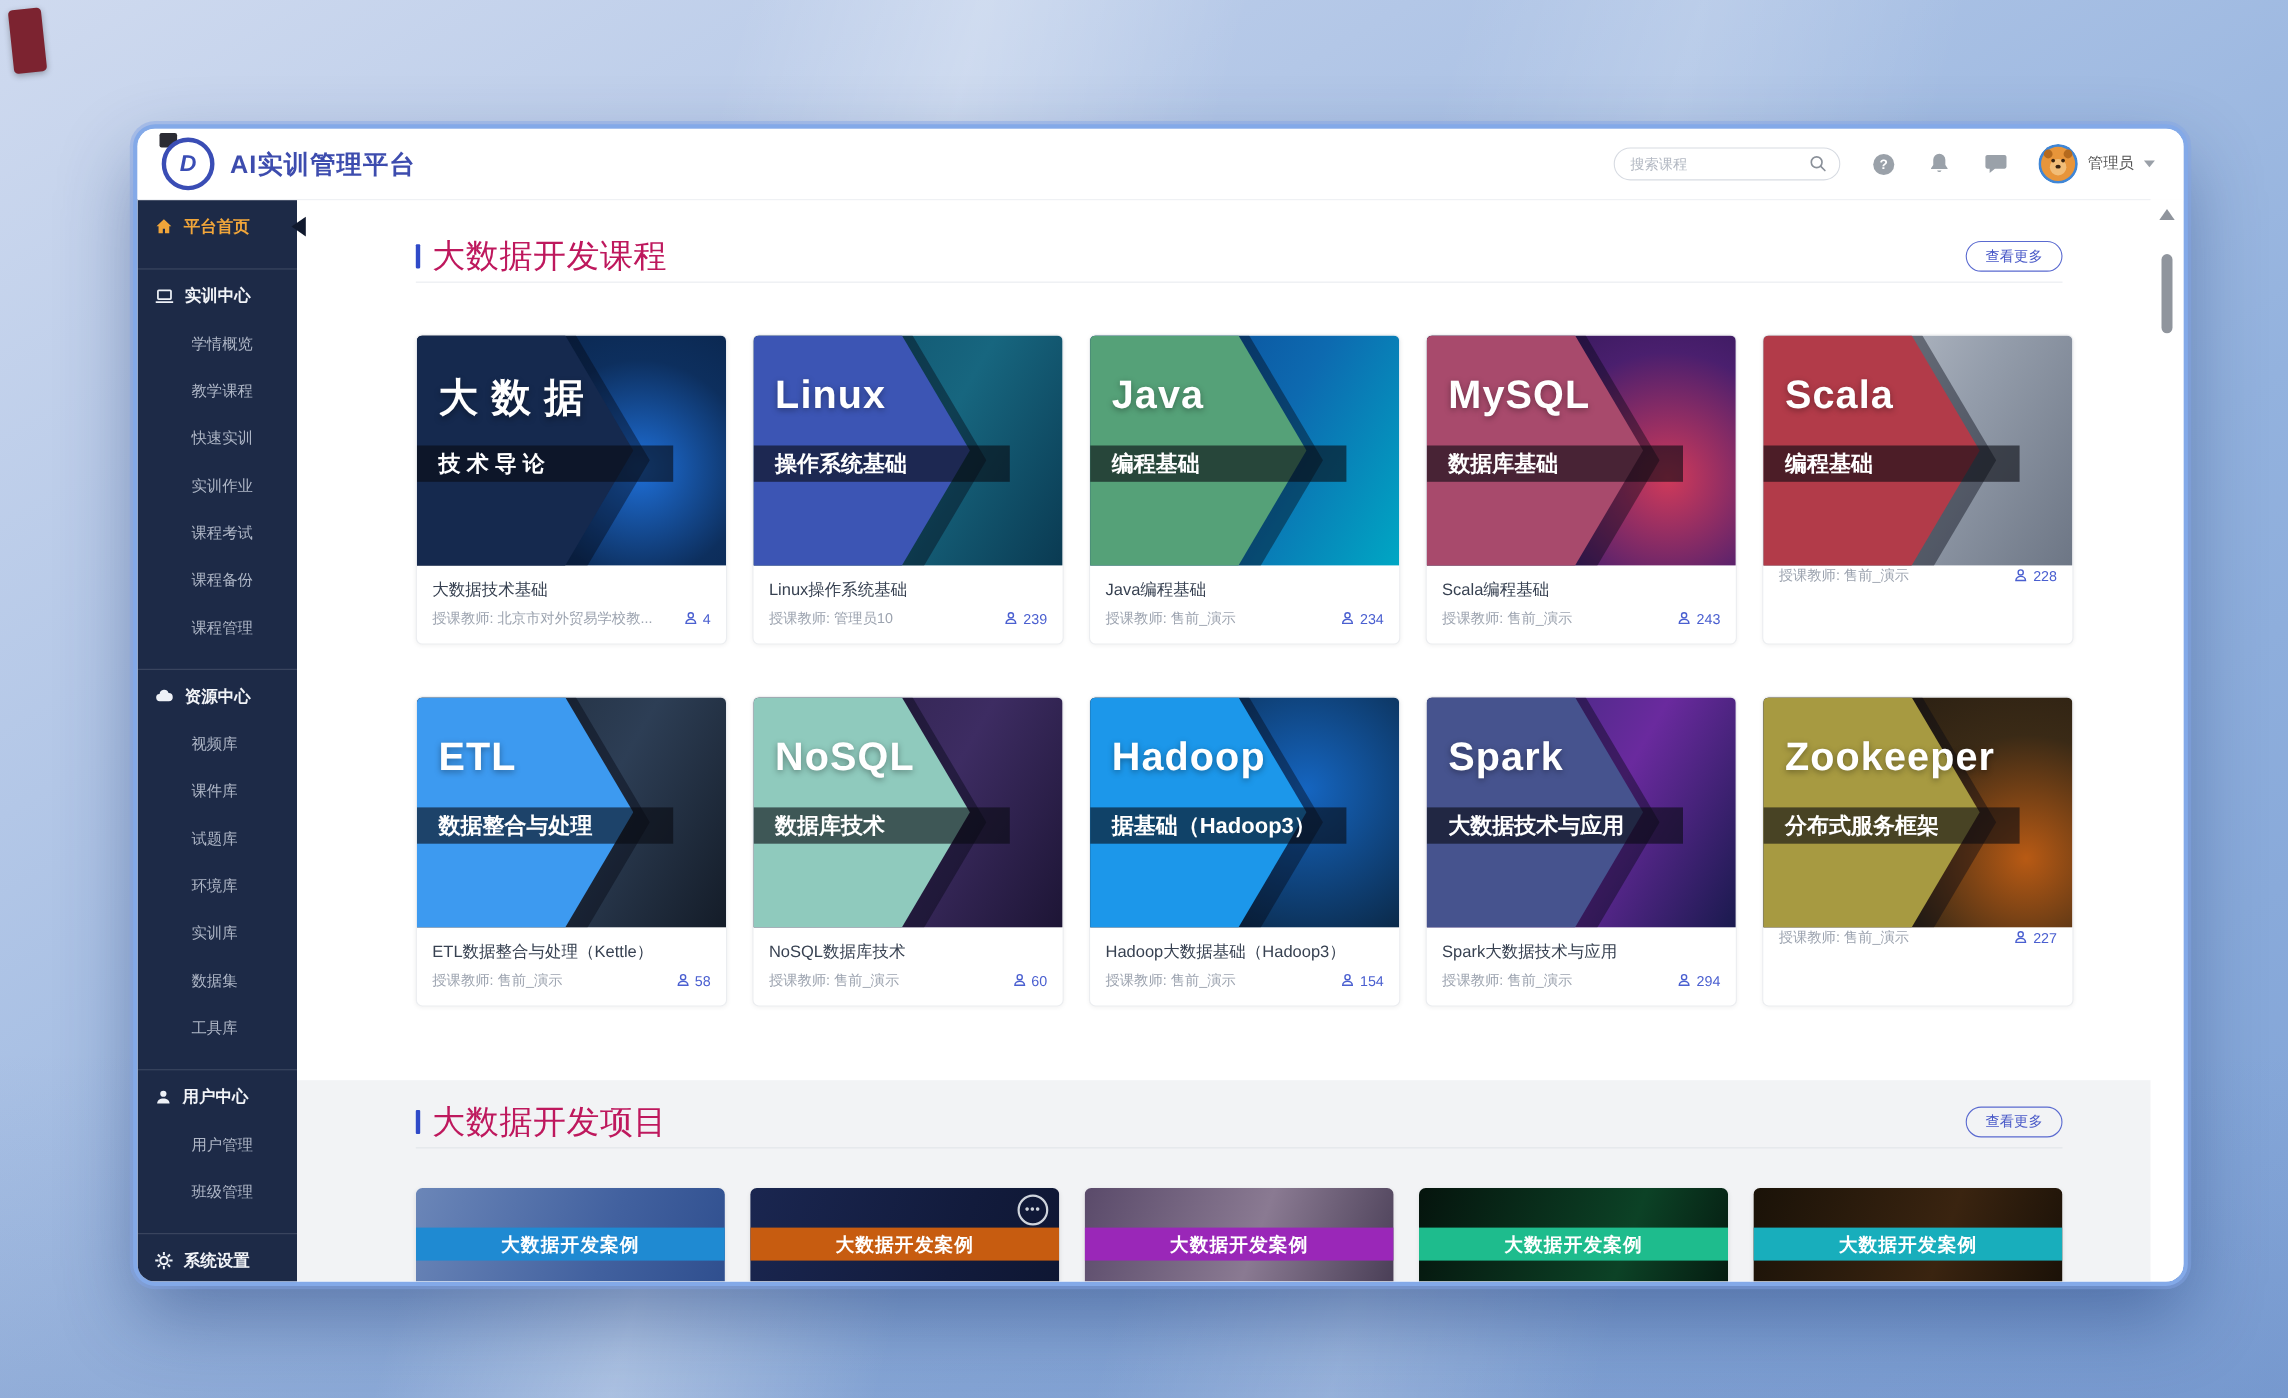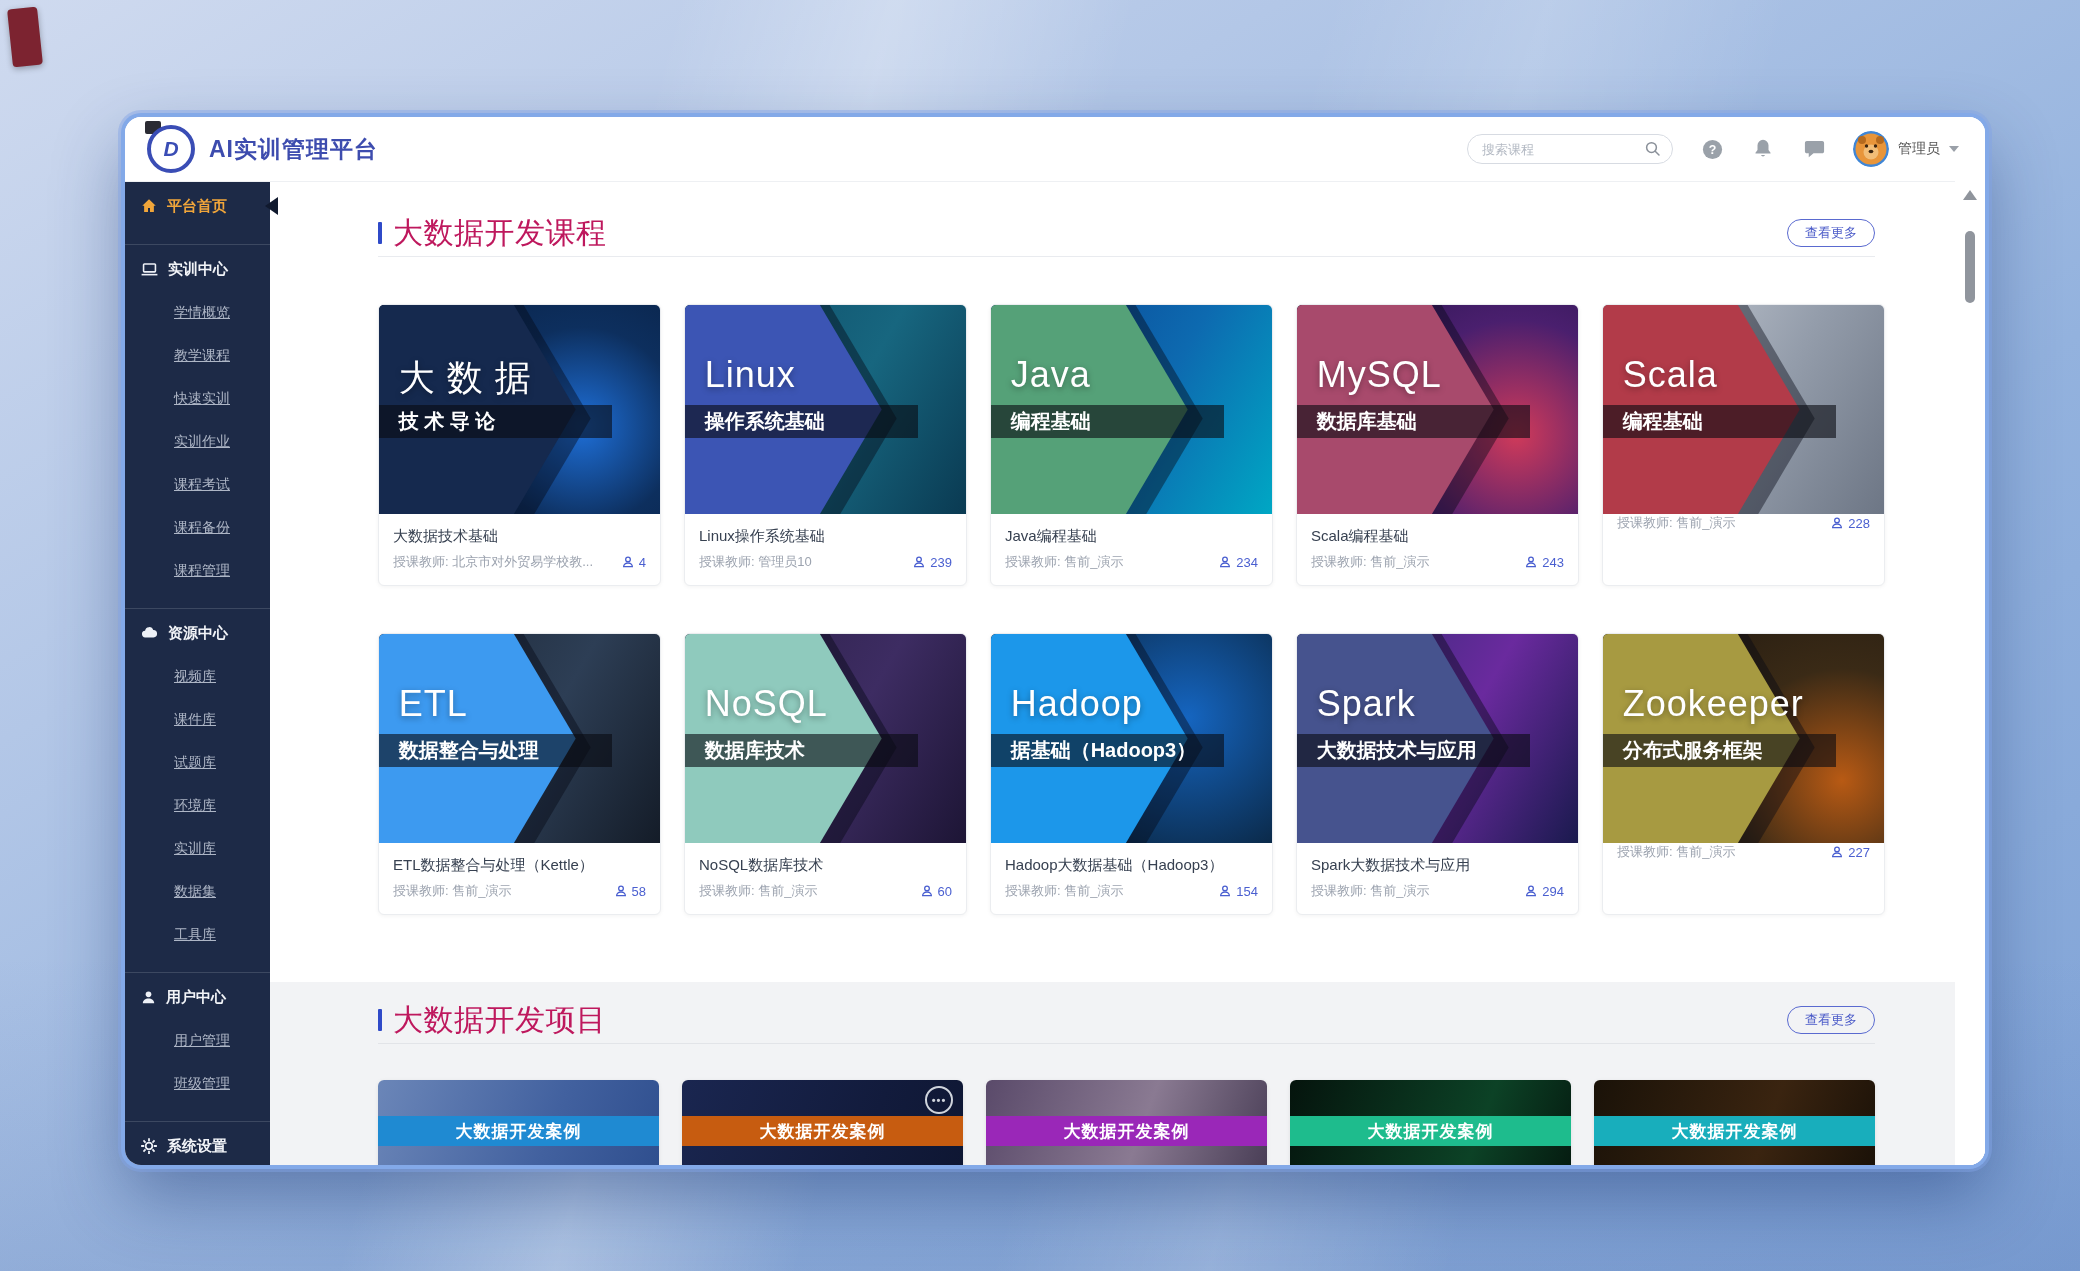--- a/index.html
+++ b/index.html
@@ -38,36 +38,36 @@
   .userbox{display:flex;align-items:center;gap:9px;cursor:pointer;}
   .avatar{width:36px;height:36px;border-radius:50%;overflow:hidden;flex:none;}
   .uname{font-size:14px;color:#555;}
   .caret{width:0;height:0;border-left:5px solid transparent;border-right:5px solid transparent;border-top:6px solid #9aa0a8;}
   
   .wbody{flex:1;display:flex;min-height:0;justify-content:space-between;}
   .sidebar{width:145px;flex:none;background:#1d2a47;padding-top:3px;position:relative;z-index:3;}
   .sb-row{height:44px;display:flex;align-items:center;padding-left:15px;gap:9px;font-size:15px;font-weight:600;color:#f2f4f8;cursor:pointer;position:relative;}
   .sb-row.active{color:#f0a53a;}
   .notch{position:absolute;right:-8px;top:50%;margin-top:-9px;width:0;height:0;border-top:9px solid transparent;border-bottom:9px solid transparent;border-right:13px solid #10192e;}
-  .sb-sub{height:43px;line-height:43px;padding-left:49px;font-size:14px;color:#aeb6c6;cursor:pointer;text-decoration:underline;}
+  .sb-sub{height:43px;line-height:43px;padding-left:49px;font-size:14px;color:#aeb6c6;cursor:pointer;}
   .sb-divider{height:1px;background:rgba(255,255,255,.14);margin:16px 0 2px;}
   
   .main{flex:1;background:#fff;position:relative;overflow:hidden;padding:0 110px 0 108px;box-sizing:border-box;}
   .section-head{margin-top:36px;height:32px;display:flex;align-items:center;}
   .bar{width:4px;height:22px;background:#2f4ac8;margin-right:11px;border-radius:1px;}
   .sec-title{font-size:30px;color:#be185d;font-weight:400;letter-spacing:.5px;}
   .more-btn{margin-left:auto;height:28px;padding:0 17px;border:1px solid #5a6ad0;border-radius:15px;color:#4a5ac8;font-size:13px;background:transparent;display:flex;align-items:center;cursor:pointer;font-family:inherit;}
   .rule{height:1px;background:#e9ebef;margin-top:7px;}
   .cards{display:flex;gap:23px;margin-top:47px;}
   .card{width:281px;flex:none;background:#fff;border:1px solid #ebedf0;border-radius:6px;overflow:hidden;box-shadow:0 1px 4px rgba(0,0,0,.05);cursor:pointer;}
   .cimg{height:209px;position:relative;overflow:hidden;}
   .arrow{position:absolute;top:-8%;bottom:-8%;left:-15%;width:85%;clip-path:polygon(0 0,70% 0,100% 50%,70% 100%,0 100%);z-index:2;}
   .arrow.shadow{background:rgba(4,8,18,.42);transform:translate(15px,9px);z-index:1;}
   .band{position:absolute;top:48%;height:33px;left:0;width:76%;background:rgba(8,10,16,.60);color:#fff;font-weight:bold;font-size:20px;display:flex;align-items:center;padding-left:7%;z-index:3;white-space:nowrap;overflow:hidden;}
-  .big{position:absolute;top:16%;left:7%;font-size:36px;font-weight:normal;color:#fff;letter-spacing:1px;z-index:4;text-shadow:0 2px 6px rgba(0,0,0,.35);white-space:nowrap;margin-top:16px;}
+  .big{position:absolute;top:16%;left:7%;font-size:36px;font-weight:bold;color:#fff;letter-spacing:1px;z-index:4;text-shadow:0 2px 6px rgba(0,0,0,.35);white-space:nowrap;}
   .ctitle{padding:13px 14px 7px;font-size:15px;color:#374151;}
   .cmeta{display:flex;align-items:center;justify-content:space-between;padding:0 14px 14px;font-size:13px;color:#9ca3af;}
   .ccount{display:flex;align-items:center;gap:4px;color:#4a5fd0;font-size:13px;}
   .ccount b{font-weight:normal;}
   
   .projects-zone{margin:67px -110px 0 -108px;padding:10px 110px 0 108px;background:#f2f3f5;}
   .projects-zone .rule{background:#e2e4e8;}
   .pcard{width:281px;flex:none;border-radius:6px;overflow:hidden;box-shadow:0 1px 4px rgba(0,0,0,.08);cursor:pointer;background:#fff;}
   .pimg{height:180px;position:relative;overflow:hidden;}
   .pband{position:absolute;top:36px;left:0;right:0;height:30px;display:flex;align-items:center;justify-content:center;color:#fff;font-size:17px;font-weight:bold;letter-spacing:1px;}

